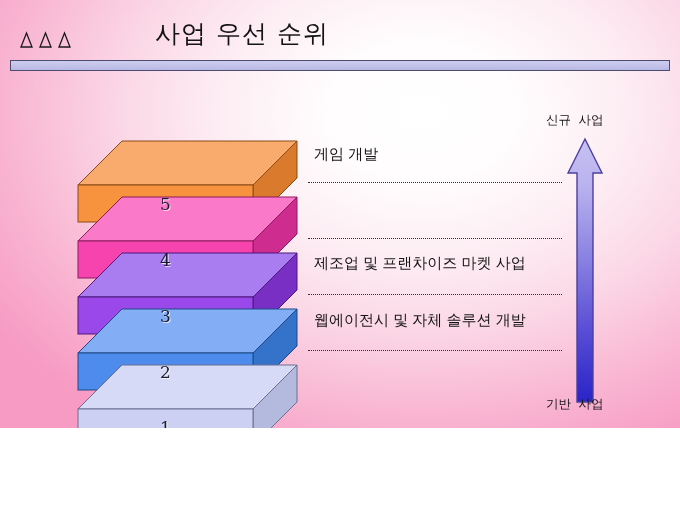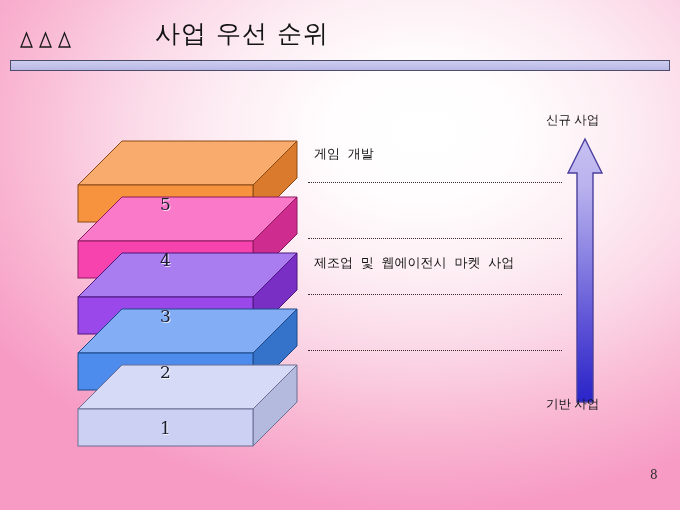--- a/index.html
+++ b/index.html
@@ -8,21 +8,21 @@
   }
   body {
     width: 680px;
     height: 510px;
     overflow: hidden;
     font-family: "Liberation Sans", "DejaVu Sans", sans-serif;
   }
   #slide {
     position: relative;
     width: 680px;
-    height: 510px;
+    height: 428px;
     overflow: hidden;
     background:
       radial-gradient(ellipse 520px 380px at 62% 26%,
         #ffffff 0%,
         #fffdfe 18%,
         #fdeef4 38%,
         #fbd7e6 58%,
         #f9b8d3 78%,
         #f79ac4 100%);
   }
@@ -71,24 +71,24 @@
     font-family: "DejaVu Serif", "Liberation Serif", serif;
     font-size: 17px;
     color: #1b1b2e;
     text-shadow: 1px 1px 0 rgba(255,255,255,0.75);
     pointer-events: none;
   }
 
   
   .row-label {
     position: absolute;
-    font-size: 13px;
+    font-size: 15px;
     color: #151515;
     white-space: nowrap;
-    font-family: Liberation Mono, monospace;
+    font-family: Liberation Sans, sans-serif;
   }
   .row-divider {
     position: absolute;
     left: 308px;
     width: 254px;
     height: 0;
     border-top: 1px dotted #3a2a2a;
   }
 
   
@@ -97,21 +97,21 @@
     left: 563px;
     top: 137px;
     width: 44px;
     height: 268px;
   }
   .arrow-label {
     position: absolute;
     font-size: 12.5px;
     color: #151515;
     white-space: nowrap;
-    font-family: Liberation Serif, serif;
+    font-family: Liberation Mono, monospace;
   }
   #arrow-top-label { left: 546px; top: 112px; }
   #arrow-bottom-label { left: 546px; top: 396px; }
 
   
   #page-number {
     position: absolute;
     left: 650px;
     top: 468px;
     font-size: 12px;
@@ -173,23 +173,24 @@
   <div class="slab-num" style="left:160px; top:250px;">4</div>
   <div class="slab-num" style="left:160px; top:306px;">3</div>
   <div class="slab-num" style="left:160px; top:362px;">2</div>
   <div class="slab-num" style="left:160px; top:418px;">1</div>
 
   <div class="row-label" style="left:314px; top:145px;">게임 개발</div>
   <div class="row-divider" style="top:182px;"></div>
 
   <div class="row-divider" style="top:238px;"></div>
 
-  <div class="row-label" style="left:314px; top:254px;">제조업 및 웹에이전시 마켓 사업</div>
+  <div class="row-label" style="left:314px; top:254px;">제조업 및 프랜차이즈 마켓 사업</div>
   <div class="row-divider" style="top:294px;"></div>
 
+  <div class="row-label" style="left:314px; top:311px;">웹에이전시 및 자체 솔루션 개발</div>
   <div class="row-divider" style="top:350px;"></div>
 
 
   <div id="arrow-top-label" class="arrow-label">신규 사업</div>
 
   <div id="arrow-wrap">
     <svg width="44" height="268" viewBox="0 0 44 268">
       <defs>
         <linearGradient id="arrowGrad" x1="0" y1="0" x2="0" y2="1">
           <stop offset="0%" stop-color="#c7c1f2"></stop>

